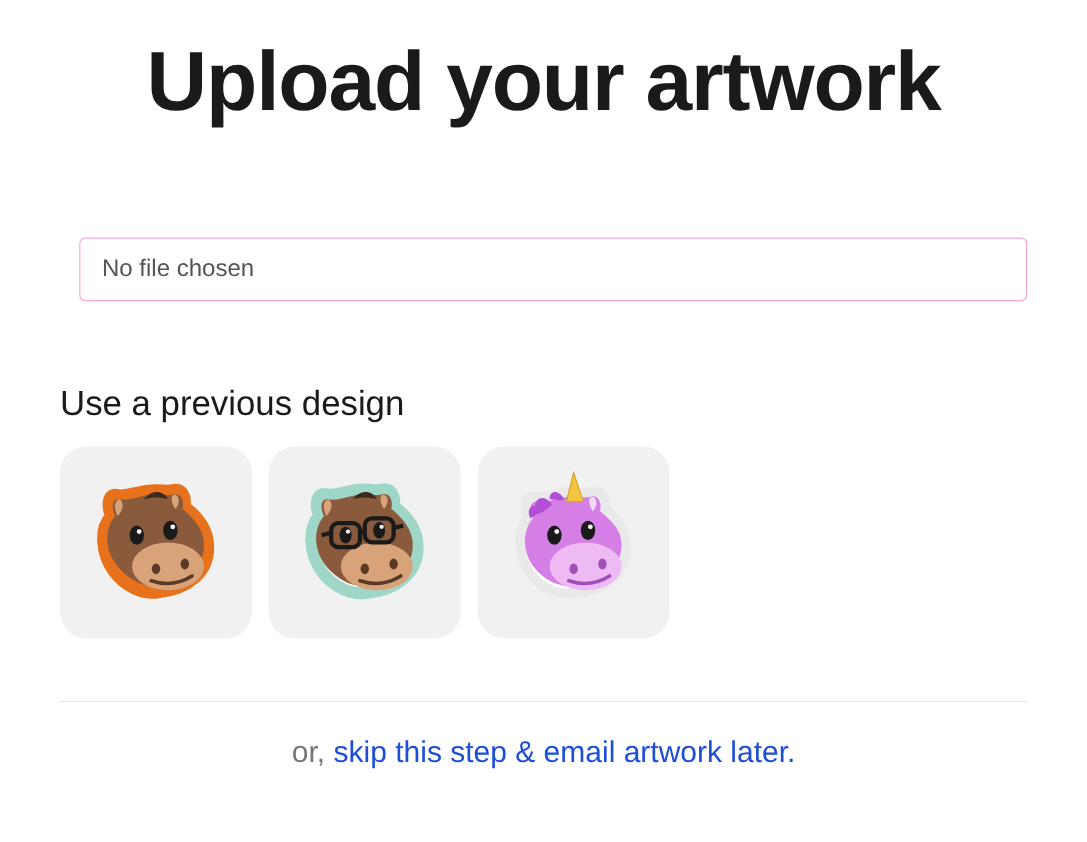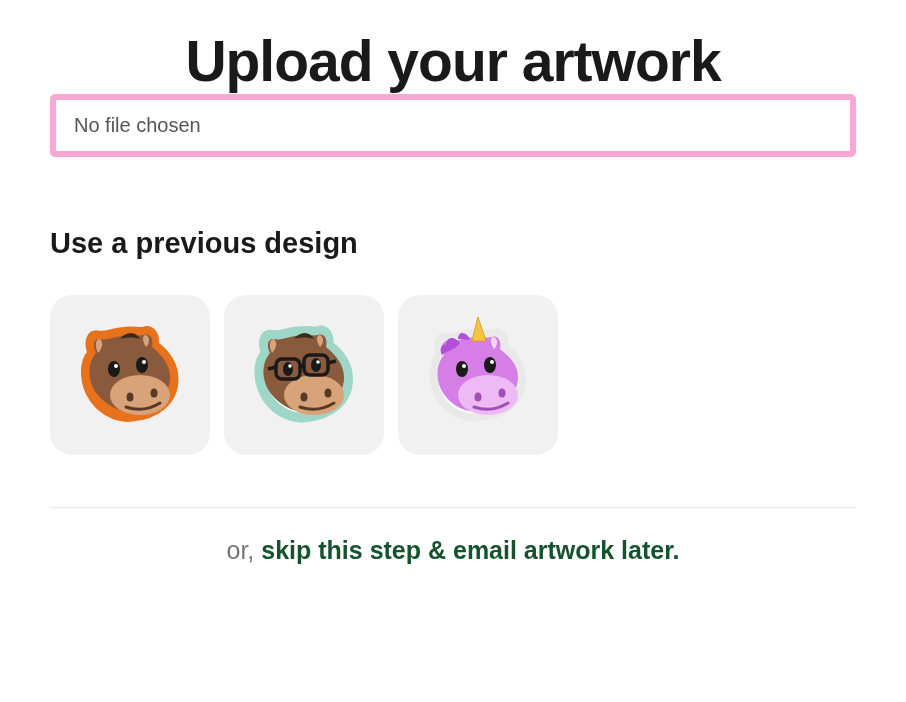--- a/index.html
+++ b/index.html
@@ -5,25 +5,26 @@
     * { box-sizing: border-box; margin: 0; padding: 0; }
     body {
       font-family: -apple-system, BlinkMacSystemFont, "Segoe UI", Helvetica, Arial, sans-serif;
       background: #fff;
       width: 906px;
       height: 702px;
       padding: 20px 50px 40px;
       color: #1a1a1a;
     }
     .page-title {
-      font-size: 57px;
+      font-size: 70px;
       font-weight: 800;
       text-align: center;
       letter-spacing: -1px;
       margin-top: 8px;
+      margin-bottom: 90px;
       color: #1a1a1a;
     }
     .upload-row {
       display: flex;
       align-items: stretch;
       gap: 12px;
       margin-bottom: 70px;
     }
     .choose-file-btn {
       background: linear-gradient(to bottom, #64a9e6, #4a92d6);
@@ -32,33 +33,34 @@
       border-radius: 5px;
       padding: 14px 20px;
       font-size: 19px;
       font-weight: 600;
       cursor: pointer;
       white-space: nowrap;
       box-shadow: inset 0 1px 0 rgba(255,255,255,0.25), 0 1px 1px rgba(0,0,0,0.06);
     }
     .file-display {
       flex: 1;
-      border: 6px solid #f9a8d4;
+      border: 1px solid #f9a8d4;
       border-radius: 5px;
       padding: 14px 18px;
       font-size: 20px;
       color: #555;
       background: #fff;
       display: flex;
       align-items: center;
+      margin-left: 16px;
     }
     .prev-design-label {
       font-size: 29px;
-      font-weight: 700;
-      margin-bottom: 35px;
+      font-weight: 400;
+      margin-bottom: 18px;
       color: #1a1a1a;
     }
     .design-grid {
       display: flex;
       gap: 14px;
       margin-bottom: 52px;
     }
     .design-tile {
       width: 160px;
       height: 160px;
@@ -74,22 +76,22 @@
       border: none;
       border-top: 1px solid #e8e8e8;
       margin-bottom: 28px;
     }
     .skip-row {
       text-align: center;
       font-size: 25px;
       color: #777;
     }
     .skip-link {
-      color: #14532d;
-      font-weight: 700;
+      color: #1d4ed8;
+      font-weight: 400;
       text-decoration: none;
       cursor: pointer;
     }
   </style>
 </head>
 <body>
 
 <h1 class="page-title">Upload your artwork</h1>
 
 <div class="upload-row">

